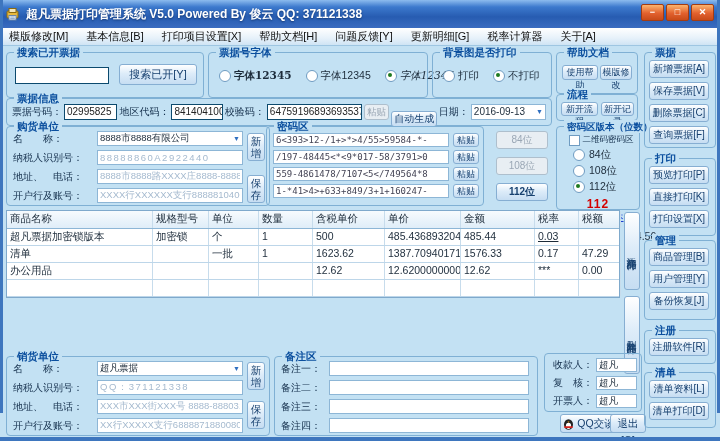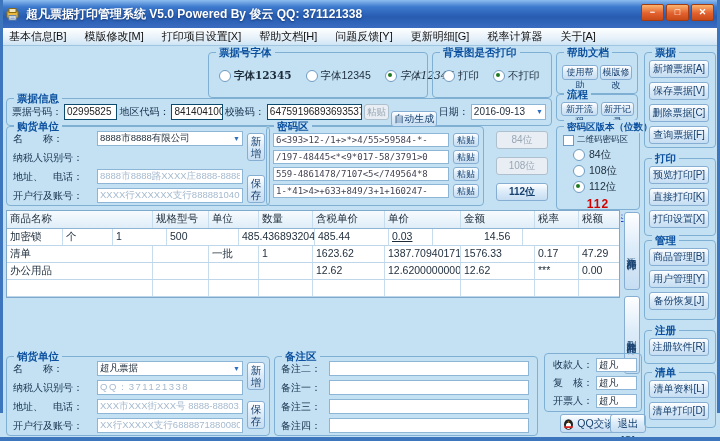--- a/index.html
+++ b/index.html
@@ -84,21 +84,21 @@
   .pwrow:first-child{margin-top:6px;}
   .pwin{flex:1;background:#fff;border:1px solid #8db6d6;height:14px;box-sizing:border-box;
     font-family:"DejaVu Sans Mono",monospace;font-size:9px;line-height:12px;padding:0 2px;
     color:#445;overflow:hidden;white-space:nowrap;}
   .pbtn{flex:0 0 26px;height:14px;font-size:9px;line-height:12px;}
   #bit-btns{position:absolute;left:496px;top:126px;width:52px;height:78px;}
   .bitbtn{position:absolute;left:0;width:52px;height:18px;line-height:16px;font-size:10px;}
   .bitbtn.strong{font-weight:bold;}
   
   .g-pv{left:556px;top:126px;width:82px;height:82px;}
-  .cbrow{display:flex;align-items:center;gap:3px;margin:7px 0 0 6px;font-size:8.5px;color:#15304d;}
+  .cbrow{display:flex;align-items:center;gap:3px;margin:7px 0 0 6px;font-size:8.5px;color:#15304d;justify-content:center;}
   .pvopt{display:flex;align-items:center;gap:4px;margin:2px 0 0 16px;font-size:9.5px;cursor:pointer;}
   .pv-red{margin-top:3px;text-align:center;color:#d40000;font-weight:bold;font-size:12px;letter-spacing:1px;}
   .pv-link{margin-top:1px;text-align:center;font-size:8.5px;}
   .pv-link span{color:#1f3fd0;text-decoration:underline;cursor:pointer;}
   
   .tbl{position:absolute;left:6px;top:210px;width:614px;background:#fff;
     border:1px solid #7fa9cc;font-size:10.5px;box-sizing:border-box;}
   .trow{display:flex;height:16px;border-bottom:1px solid #bdd6e9;}
   .trow.h{height:17px;background:linear-gradient(#f7fbfe,#dfedf8);border-bottom:1px solid #8db6d6;}
   .tc{border-right:1px solid #c7dcec;padding:1px 3px;overflow:hidden;white-space:nowrap;
@@ -141,30 +141,35 @@
     </span>
     <span class="title-text">超凡票据打印管理系统  V5.0 Powered By 俊云 QQ: 371121338</span>
     <span class="win-controls">
       <span class="wbtn">−</span>
       <span class="wbtn">□</span>
       <span class="wbtn">✕</span>
     </span>
   </div>
 
   <div class="menubar" id="menubar">
+      <span class="menu-item">模版修改[M]</span>
       <span class="menu-item">基本信息[B]</span>
-      <span class="menu-item">模版修改[M]</span>
       <span class="menu-item">打印项目设置[X]</span>
       <span class="menu-item">帮助文档[H]</span>
       <span class="menu-item">问题反馈[Y]</span>
       <span class="menu-item">更新明细[G]</span>
       <span class="menu-item">税率计算器</span>
       <span class="menu-item">关于[A]</span>
     </div>
 
+  <div class="grp g-search">
+    <i class="gt">搜索已开票据</i>
+    <div class="tin search-input"></div>
+    <span class="btn search-btn">搜索已开[Y]</span>
+  </div>
 
   <div class="grp g-font">
     <i class="gt">票据号字体</i>
     <div class="opts-row" id="font-opts">
         <span class="ropt">
           <span class="rad"></span>
           <span class="rlbl fo0">字体12345</span>
         </span>
         <span class="ropt">
           <span class="rad"></span>
@@ -227,20 +232,23 @@
     <div id="buyer-rows">
         <div class="frow">
           <span class="flbl">名　　称：</span>
           <div class="fin">
             <span class="ftext">8888市8888有限公司</span>
             <span class="car">▼</span>
           </div>
         </div>
         <div class="frow">
           <span class="flbl">纳税人识别号：</span>
+          <div class="fin muted spaced">
+            <span class="ftext">88888860A2922440</span>
+          </div>
         </div>
         <div class="frow">
           <span class="flbl">地址、　电话：</span>
           <div class="fin muted">
             <span class="ftext">8888市8888路XXXX庄8888-8888505</span>
           </div>
         </div>
         <div class="frow">
           <span class="flbl">开户行及账号：</span>
           <div class="fin muted">
@@ -309,20 +317,21 @@
         <div class="tc" style="width: 56px;">规格型号</div>
         <div class="tc" style="width: 50px;">单位</div>
         <div class="tc" style="width: 54px;">数量</div>
         <div class="tc" style="width: 72px;">含税单价</div>
         <div class="tc" style="width: 76px;">单价</div>
         <div class="tc" style="width: 74px;">金额</div>
         <div class="tc" style="width: 44px;">税率</div>
         <div class="tc" style="width: 42px;">税额</div>
       </div>
       <div class="trow">
+        <div class="tc" style="width: 146px;">超凡票据加密锁版本</div>
         <div class="tc" style="width: 56px;">加密锁</div>
         <div class="tc" style="width: 50px;">个</div>
         <div class="tc" style="width: 54px;">1</div>
         <div class="tc" style="width: 72px;">500</div>
         <div class="tc" style="width: 76px;">485.436893204</div>
         <div class="tc" style="width: 74px;">485.44</div>
         <div class="tc" style="width: 44px; text-decoration: underline;">0.03</div>
         <div class="tc" style="width: 42px; margin-left: 48px;">14.56</div>
       </div>
       <div class="trow">
@@ -393,27 +402,27 @@
         </div>
       </div>
     <span class="btn vbtn" style="top:5px;">新增</span>
     <span class="btn vbtn" style="top:44px;">保存</span>
   </div>
 
   <div class="grp g-remarks">
     <i class="gt">备注区</i>
     <div id="remark-rows">
         <div class="frow">
+          <span class="flbl">备注一：</span>
+          <div class="fin">
+            <span class="ftext"></span>
+          </div>
+        </div>
+        <div class="frow">
           <span class="flbl">备注二：</span>
-          <div class="fin">
-            <span class="ftext"></span>
-          </div>
-        </div>
-        <div class="frow">
-          <span class="flbl">备注一：</span>
           <div class="fin">
             <span class="ftext"></span>
           </div>
         </div>
         <div class="frow">
           <span class="flbl">备注三：</span>
           <div class="fin">
             <span class="ftext"></span>
           </div>
         </div>

